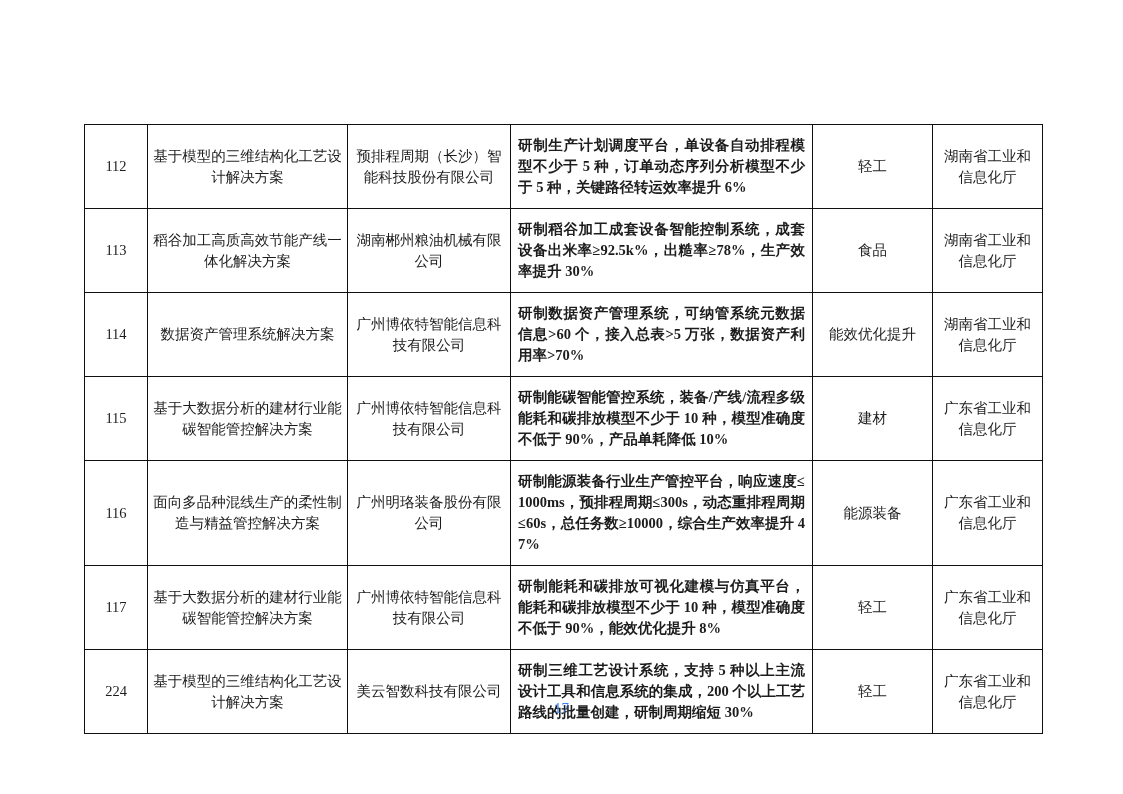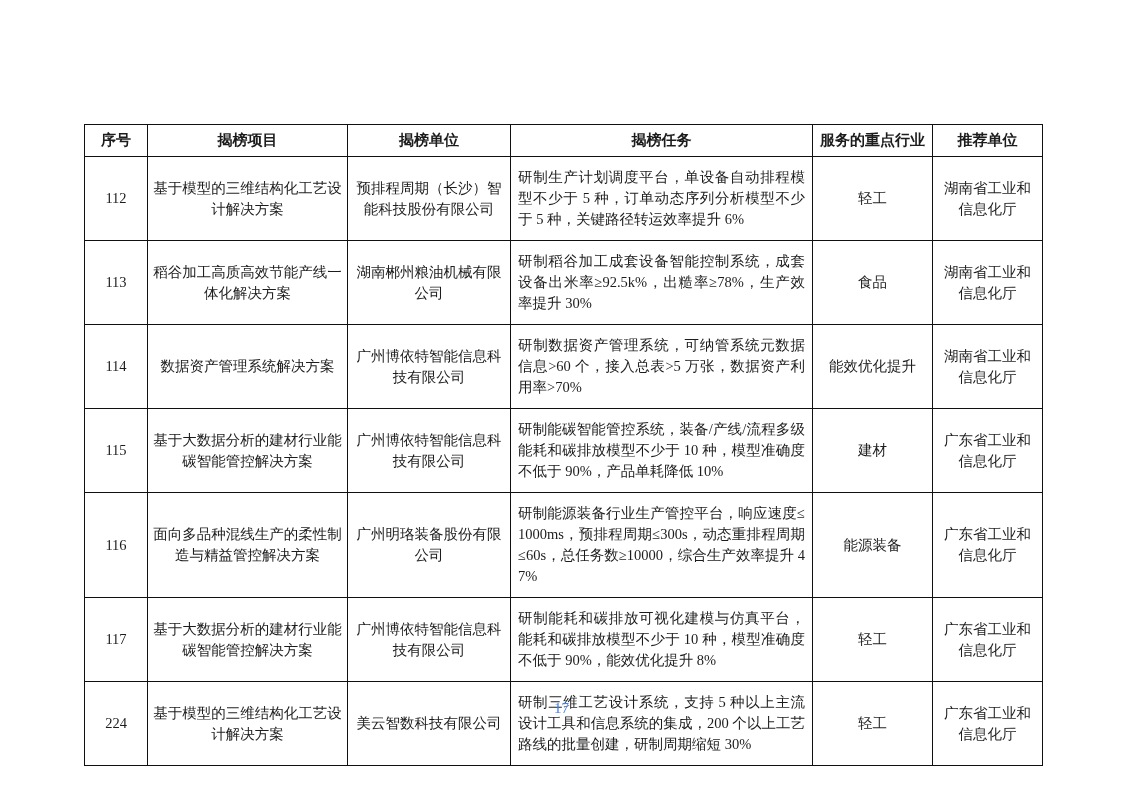--- a/index.html
+++ b/index.html
@@ -36,20 +36,21 @@
     line-height:21px;
     text-align:center;
     padding:4px 5px;
   }
   .doc-table tr.data-row{height:66px;}
   .doc-table tr.data-row.tall{height:70px;}
   .doc-table td.cell-task{
     text-align:justify;
     text-justify:inter-ideograph;
     padding:10px 7px;
+    font-weight:bold;
   }
   .page-footer{
     position:absolute;
     left:0;right:0;
     top:700px;
     text-align:center;
     font-size:15px;
     color:#3b82f6;
   }
 </style>
@@ -59,28 +60,20 @@
 <table class="doc-table">
   <colgroup>
     <col style="width:63px">
     <col style="width:200px">
     <col style="width:163px">
     <col style="width:302px">
     <col style="width:120px">
     <col style="width:110px">
   </colgroup>
   <tbody>
-      <tr>
-    <th>序号</th>
-    <th>揭榜项目</th>
-    <th>揭榜单位</th>
-    <th>揭榜任务</th>
-    <th>服务的重点行业</th>
-    <th>推荐单位</th>
-  </tr>
 
   <tr class="data-row tall">
     <td class="cell-no">112</td>
     <td class="cell-project">基于模型的三维结构化工艺设计解决方案</td>
     <td class="cell-unit">预排程周期（长沙）智能科技股份有限公司</td>
     <td class="cell-task">研制生产计划调度平台，单设备自动排程模型不少于 5 种，订单动态序列分析模型不少于 5 种，关键路径转运效率提升 6%</td>
     <td class="cell-industry">轻工</td>
     <td class="cell-recommender">湖南省工业和信息化厅</td>
   </tr>
 

